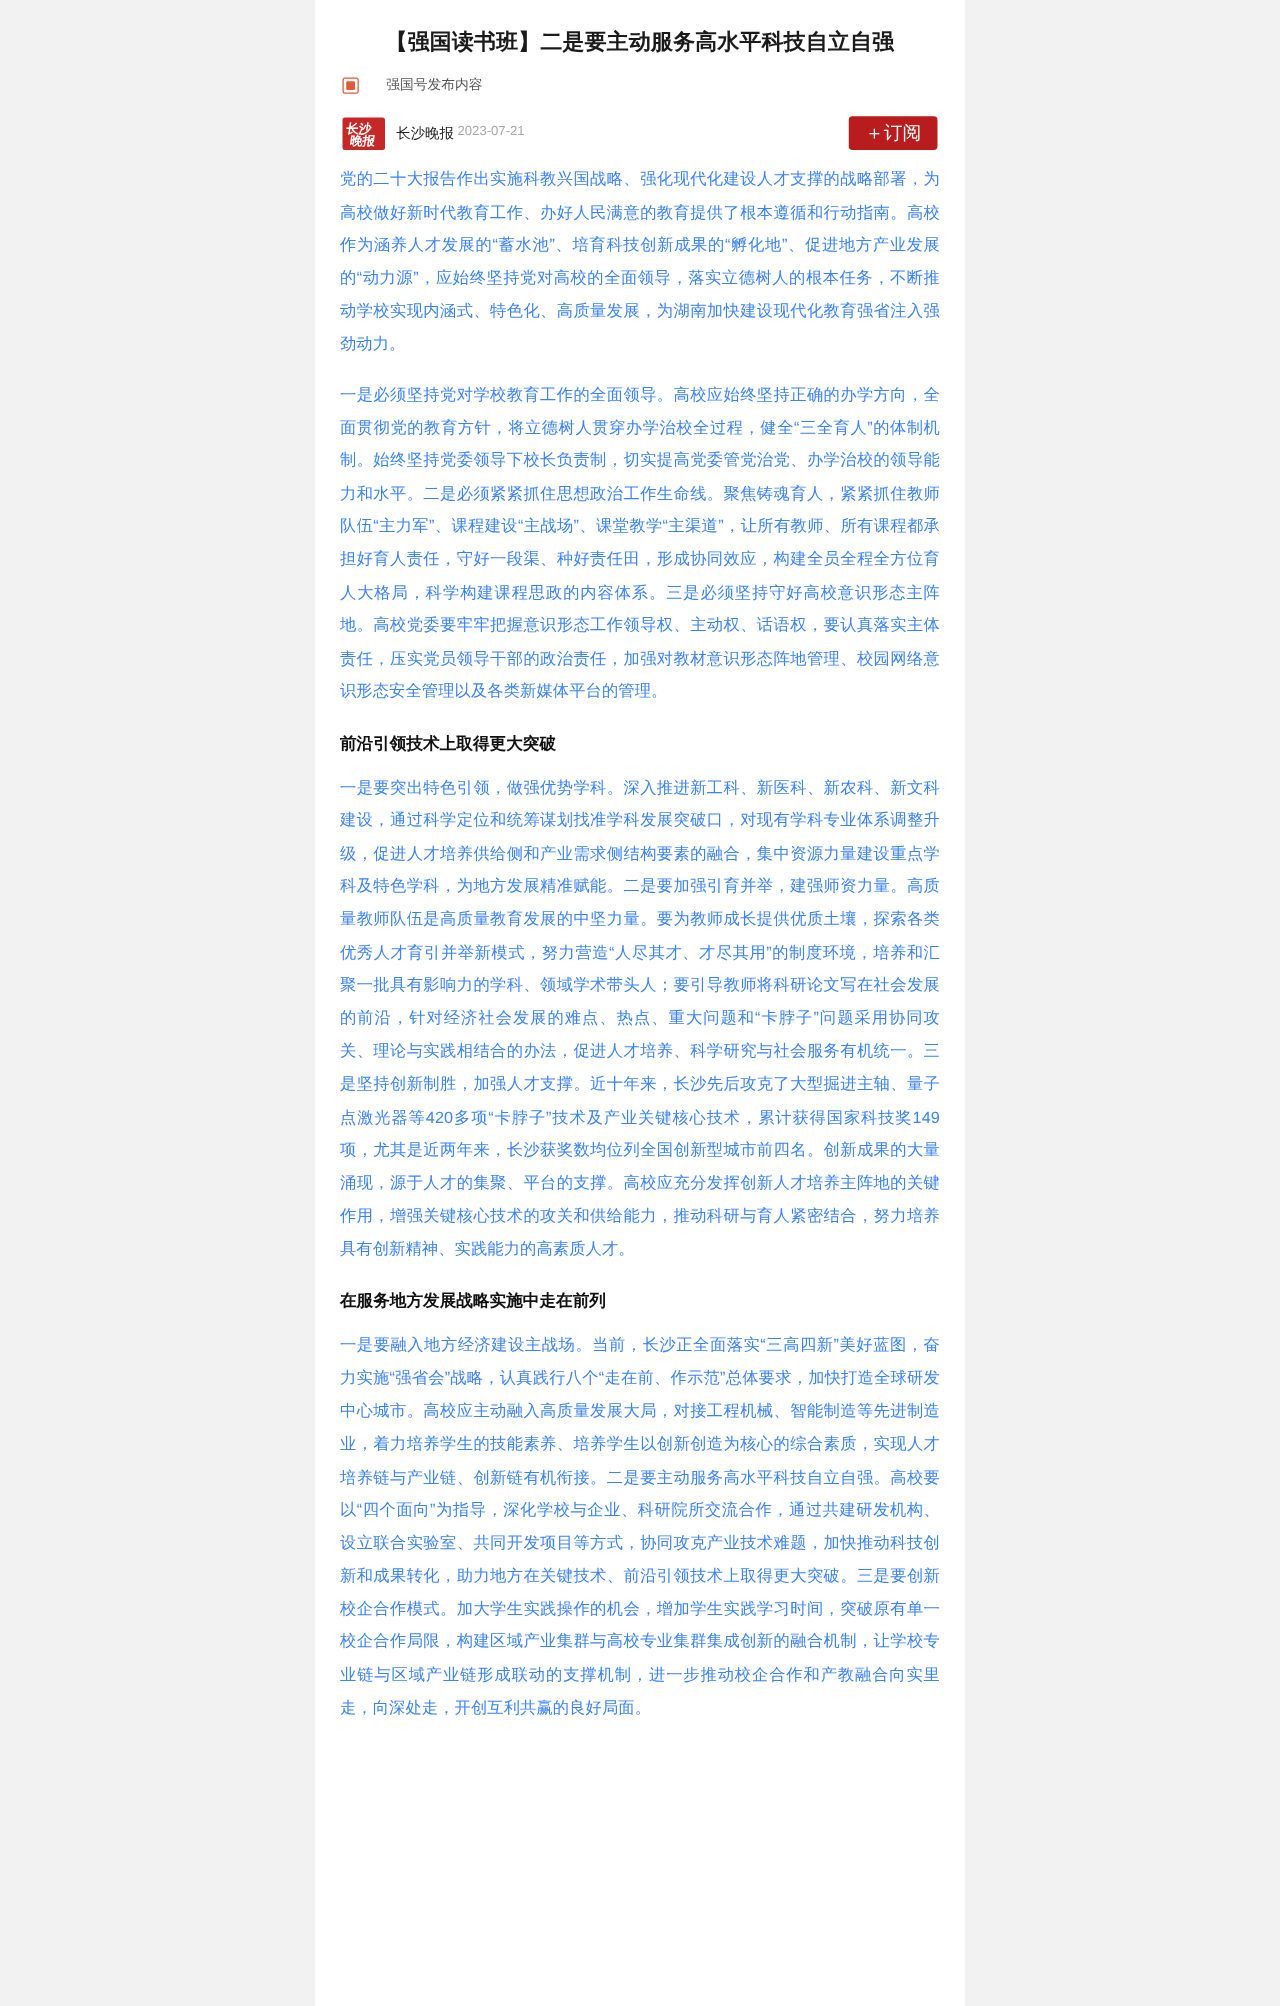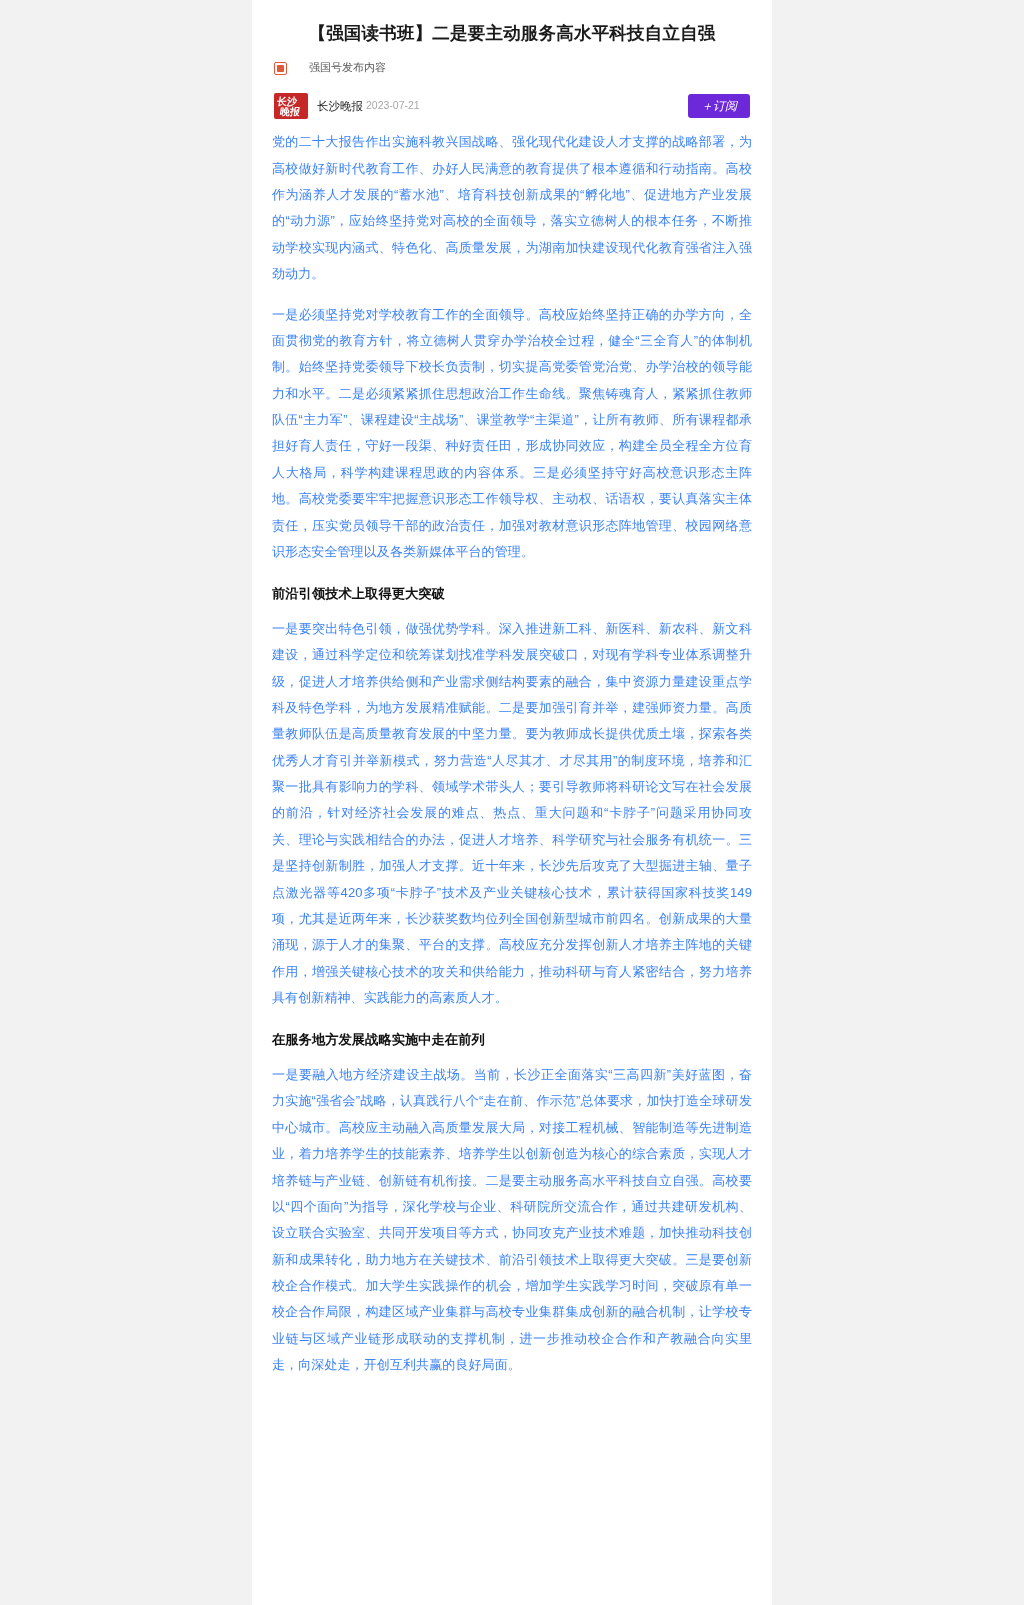--- a/index.html
+++ b/index.html
@@ -111,30 +111,29 @@
   .pub-name {
     font-size: 11.5px;
     color: #222;
   }
   .pub-date {
     font-size: 10.5px;
     color: #a8a8a8;
   }
   .subscribe-btn {
     margin-left: auto;
-    background: #6d28d9;
+    background: #b91c1c;
     color: #fff;
-    font-size: 12px;
+    font-size: 15px;
     border: none;
     border-radius: 3px;
     padding: 6px 13px;
     cursor: pointer;
     line-height: 1;
     white-space: nowrap;
-    font-style: italic;
   }
   .author-line {
     font-size: 10.5px;
     color: #b5b5b5;
     margin: 8px 2px 18px 2px;
   }
   p.body-text {
     font-size: 13px;
     line-height: 2.03;
     color: #3b82f6;

